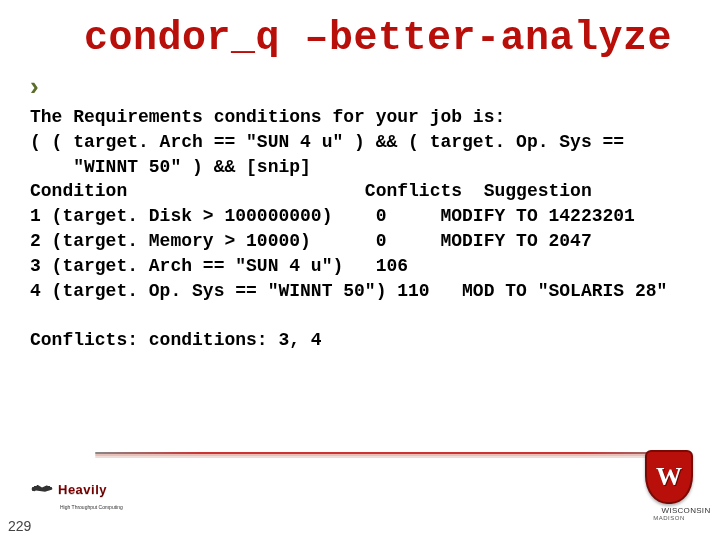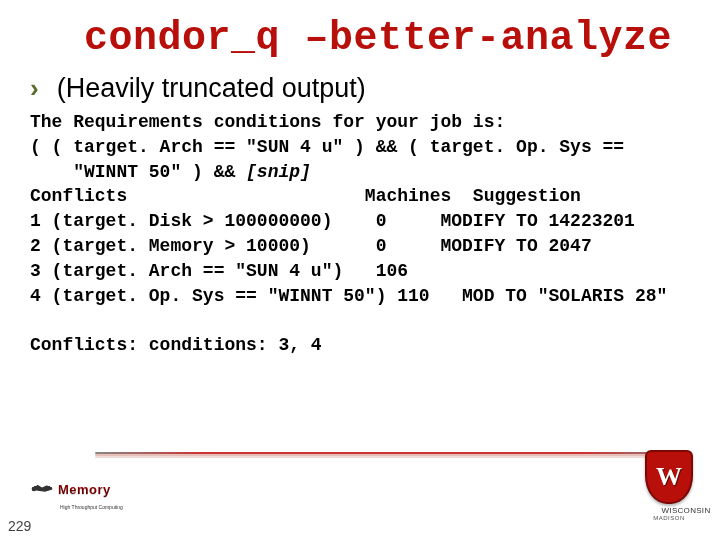--- a/index.html
+++ b/index.html
@@ -52,21 +52,20 @@
   .code-block {
     font-family: 'Courier New', Courier, monospace;
     font-weight: bold;
     font-size: 18px;
     color: #000;
     white-space: pre;
     padding-left: 30px;
     line-height: 1.38;
   }
   .code-italic {
-    font-style: italic;
     text-align: right;
   }
   .footer {
     position: absolute;
     left: 0;
     right: 0;
     bottom: 28px;
     height: 60px;
   }
   .hr-line {
@@ -173,41 +172,40 @@
 </style>
 </head>
 <body>
 
 <div class="slide">
 
   <div class="title">condor_q –better-analyze</div>
 
   <div class="bullet-row">
     <span class="bullet">›</span>
-    <span class="bullet-text">(Heavily truncated output)</span>
   </div>
 
   <div class="code-block"><span>The Requirements conditions for your job is:</span>
 <span>( ( target. Arch == "SUN 4 u" ) &amp;&amp; ( target. Op. Sys ==</span>
 <span>    "WINNT 50" ) &amp;&amp; </span><span class="code-italic">[snip]</span>
-<span>Conflicts                      Machines  Suggestion</span>
+<span>Condition                      Conflicts  Suggestion</span>
 <span>1 (target. Disk &gt; 100000000)    0     MODIFY TO 14223201</span>
 <span>2 (target. Memory &gt; 10000)      0     MODIFY TO 2047</span>
 <span>3 (target. Arch == "SUN 4 u")   106</span>
 <span>4 (target. Op. Sys == "WINNT 50") 110   MOD TO "SOLARIS 28"</span>
 <span></span>
 <span>Conflicts: conditions: 3, 4</span></div>
 
   <div class="footer">
     <div class="hr-line"></div>
   </div>
 
   <div class="logo-condor">
     <div class="bird"></div>
-    <span class="word">Memory</span>
+    <span class="word">Heavily</span>
     <span class="tag">High Throughput Computing</span>
   </div>
 
   <div class="logo-w">
     <div class="crest">
       <span class="w">W</span>
     </div>
     <div class="crest-label">WISCONSIN</div>
     <div class="crest-sublabel">MADISON</div>
   </div>

